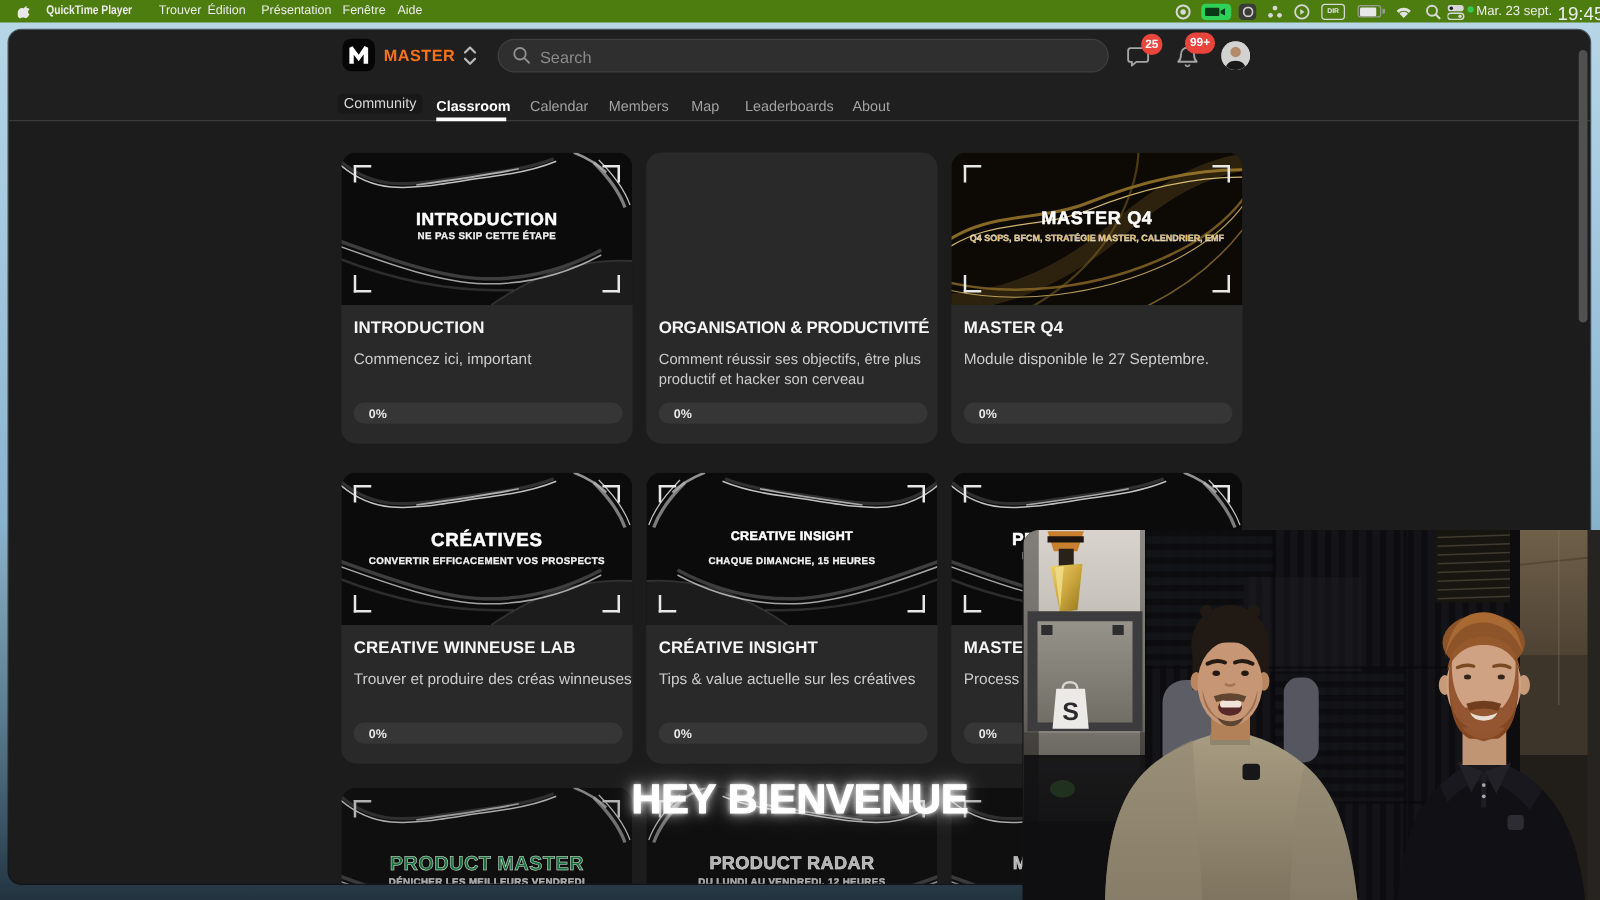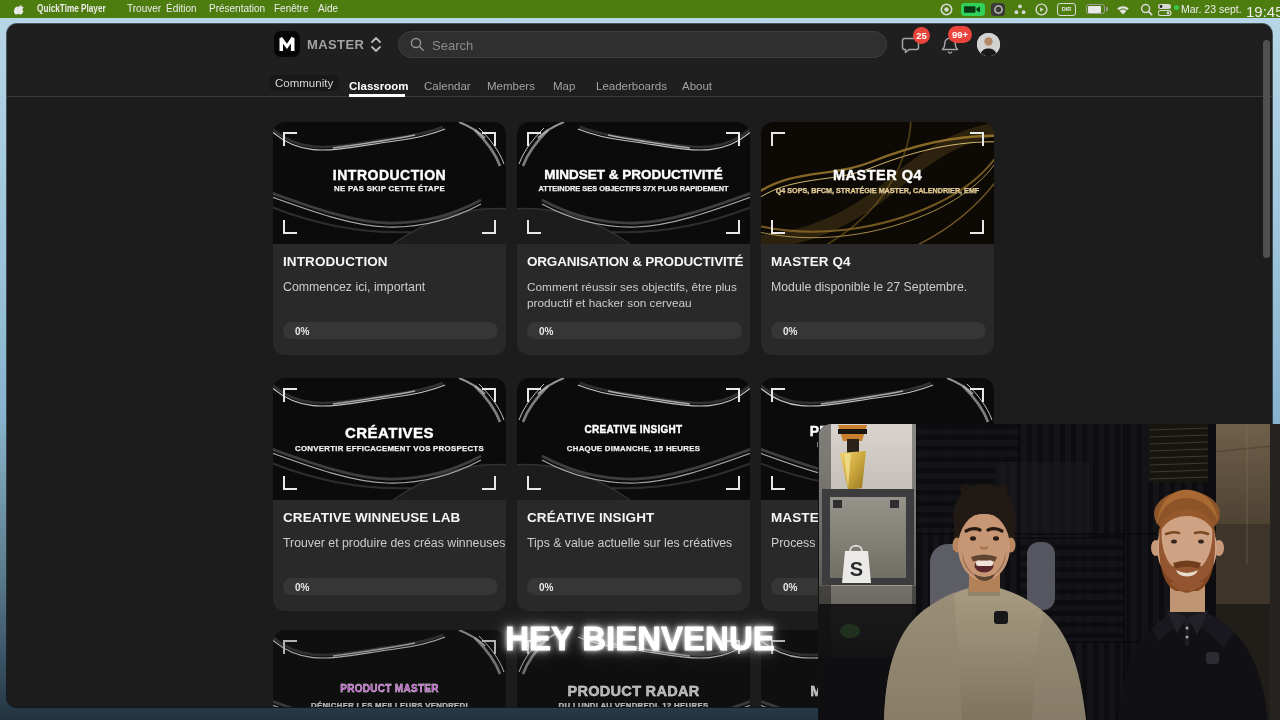--- a/index.html
+++ b/index.html
@@ -80,21 +80,21 @@
   <div class="abs" style="left:1174px;top:5px;width:5px;height:5px;background:#37c94f;border-radius:50%"></div>
   <div class="mtxt" style="left:1181px;font-size:10.5px">Mar. 23 sept.</div>
   <div class="mtxt" style="left:1246px;font-size:15px">19:45</div>
 </div>
 <div id="win">
   <div id="hdr">
     <div class="abs" style="left:267px;top:7px;width:26px;height:26px;background:#060606;border-radius:7px"></div>
     <svg class="abs" style="left:267px;top:7px" width="26" height="26" viewBox="0 0 26 26">
         <path fill="#fff" d="M5.5 20V7.2L8 6l5 6.7 4.6-6.9 2.9 1.4V20h-3.6v-7.6l-3.9 5.6-4-5.3V20z"></path>
       </svg>
-    <div class="abs" style="left:300px;top:13px;font-size:13px;font-weight:bold;color:#a3a3a3;letter-spacing:.4px">MASTER</div>
+    <div class="abs" style="left:300px;top:13px;font-size:13px;font-weight:bold;color:#f97316;letter-spacing:.4px">MASTER</div>
     <svg class="abs" style="left:363px;top:12px" width="12" height="17" viewBox="0 0 12 17">
         <path d="M2 6L6 2l4 4" fill="none" stroke="#b9b9b9" stroke-width="1.8" stroke-linecap="round" stroke-linejoin="round"></path>
         <path d="M2 11l4 4 4-4" fill="none" stroke="#b9b9b9" stroke-width="1.8" stroke-linecap="round" stroke-linejoin="round"></path>
       </svg>
     <div id="searchpill"></div>
     <svg class="abs" style="left:403px;top:13px" width="15" height="15" viewBox="0 0 15 15">
         <circle cx="6" cy="6" r="4.6" fill="none" stroke="#8f8f8f" stroke-width="1.5"></circle>
         <line x1="9.5" y1="9.5" x2="13.2" y2="13.2" stroke="#8f8f8f" stroke-width="1.5" stroke-linecap="round"></line>
       </svg>
     <div class="abs" style="left:425px;top:14px;font-size:13px;color:#8b8b8b">Search</div>
@@ -164,30 +164,20 @@
         <div class="tsub" style="top:62px">NE PAS SKIP CETTE ÉTAPE</div>
       </div>
       <div class="ctitle">INTRODUCTION</div>
       <div class="csub">Commencez ici, important</div>
       <div class="pbar">
           <span>0%</span>
         </div>
     </div>
 
     <div class="card" style="left:510px;top:98px">
-      <div class="thumb"><svg width="233" height="122" viewBox="0 0 233 122">
-            <use href="#sw" transform="translate(233,0) scale(-1,1)"></use>
-          </svg>
-        <div class="br" style="left:10px;top:10px;border-left:2px solid #e8e8e8;border-top:2px solid #e8e8e8"></div>
-        <div class="br" style="right:10px;top:10px;border-right:2px solid #e8e8e8;border-top:2px solid #e8e8e8"></div>
-        <div class="br" style="left:10px;bottom:10px;border-left:2px solid #e8e8e8;border-bottom:2px solid #e8e8e8"></div>
-        <div class="br" style="right:10px;bottom:10px;border-right:2px solid #e8e8e8;border-bottom:2px solid #e8e8e8"></div>
-        <div class="ttitle" style="top:45px;font-size:13.5px;letter-spacing:0px">MINDSET &amp; PRODUCTIVITÉ</div>
-        <div class="tsub" style="top:62px;font-size:7.4px;letter-spacing:0">ATTEINDRE SES OBJECTIFS 37X PLUS RAPIDEMENT</div>
-      </div>
       <div class="ctitle" style="font-size:13.5px;letter-spacing:-.2px">ORGANISATION &amp; PRODUCTIVITÉ</div>
       <div class="csub" style="font-size:11.8px;white-space:nowrap">Comment réussir ses objectifs, être plus<br>productif et hacker son cerveau</div>
       <div class="pbar">
           <span>0%</span>
         </div>
     </div>
 
     <div class="card" style="left:754px;top:98px">
       <div class="thumb" style="background:#0d0a05"><svg width="233" height="122" viewBox="0 0 233 122">
             <use href="#swg"></use>
@@ -259,21 +249,21 @@
           <span>0%</span>
         </div>
     </div>
 
     <div class="card" style="left:266px;top:606px">
       <div class="thumb" style="opacity:.85"><svg width="233" height="122" viewBox="0 0 233 122">
             <use href="#sw"></use>
           </svg>
         <div class="br" style="left:10px;top:10px;border-left:2px solid #c9c9c9;border-top:2px solid #c9c9c9"></div>
         <div class="br" style="right:10px;top:10px;border-right:2px solid #c9c9c9;border-top:2px solid #c9c9c9"></div>
-        <div class="ttitle" style="top:53px;font-size:10px;letter-spacing:.3px;color:#d946ef">PRODUCT MASTER</div>
+        <div class="ttitle" style="top:53px;font-size:16px;letter-spacing:.3px;color:#15803d">PRODUCT MASTER</div>
         <div class="tsub" style="top:71px;color:#b9b9b9">DÉNICHER LES MEILLEURS VENDREDI</div>
       </div>
     </div>
 
     <div class="card" style="left:510px;top:606px">
       <div class="thumb" style="opacity:.85"><svg width="233" height="122" viewBox="0 0 233 122">
             <use href="#sw" transform="translate(233,0) scale(-1,1)"></use>
           </svg>
         <div class="br" style="left:10px;top:10px;border-left:2px solid #c9c9c9;border-top:2px solid #c9c9c9"></div>
         <div class="br" style="right:10px;top:10px;border-right:2px solid #c9c9c9;border-top:2px solid #c9c9c9"></div>

